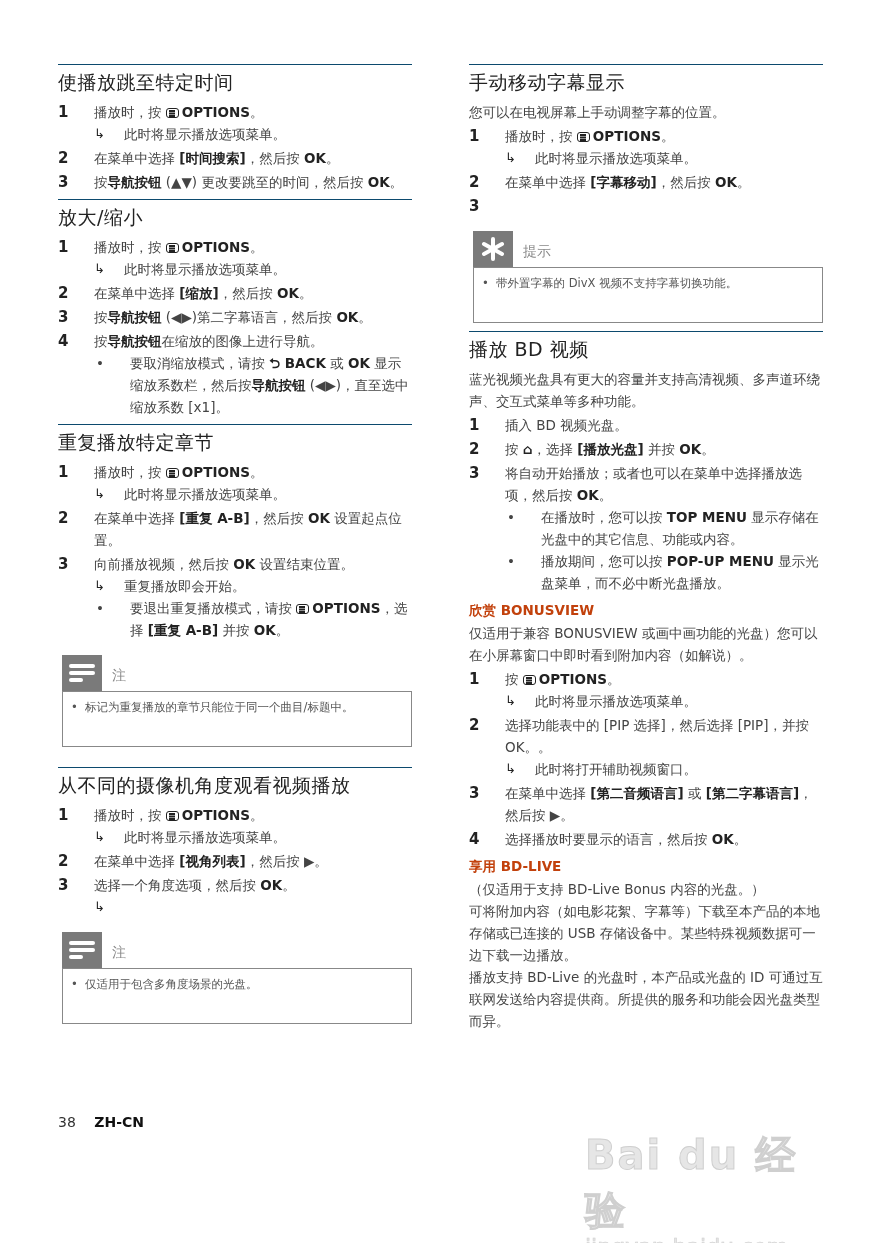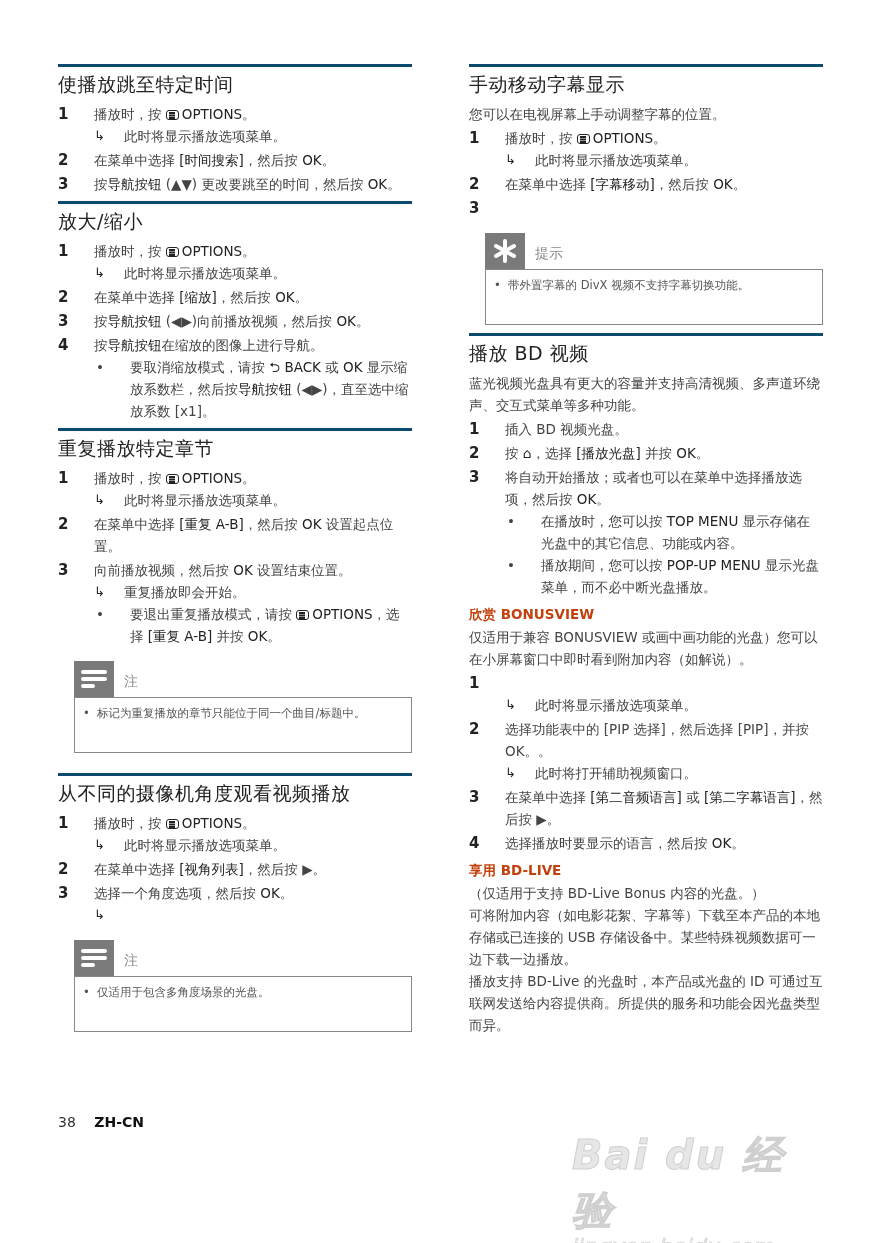--- a/index.html
+++ b/index.html
@@ -1,42 +1,42 @@
 <!DOCTYPE html>
 <html><head>
 <meta charset="utf-8">
 <style>
   html, body { margin:0; padding:0; background:#ffffff; }
   body { width:881px; height:1243px; position:relative; overflow:hidden;
          font-family:"DejaVu Sans", "Liberation Sans", sans-serif; color:#2b2b2b; }
   .col { position:absolute; top:64px; }
   .col-left { left:58px; width:354px; }
   .col-right { left:469px; width:354px; }
-  .section { border-top:3px solid #0c4a6e; padding-top:2px; margin-bottom:6px; }
+  .section { border-top:1px solid #0c4a6e; padding-top:2px; margin-bottom:6px; }
   .h2 { font-size:19px; line-height:26px; color:#222; margin:2px 0 6px 0; font-weight:normal; letter-spacing:0.5px; }
   .sub { font-size:13.5px; font-weight:bold; color:#c2410c; margin:8px 0 2px 0; }
   .para { font-size:13.5px; line-height:22px; color:#444; margin:0; }
   .step { display:flex; font-size:13.5px; line-height:22px; color:#444; margin-top:2px; }
   .step .num { width:36px; flex:none; font-weight:bold; font-size:15px; color:#222; }
   .step .txt { flex:1; }
-  .b { font-weight:normal; color:#222; }
+  .b { font-weight:bold; color:#222; }
   .result { display:flex; font-size:13.5px; line-height:22px; color:#444; margin-left:36px; }
   .result .arrow { width:30px; flex:none; font-size:13px; color:#222; }
   .bullet { display:flex; font-size:13.5px; line-height:22px; color:#444; margin-left:36px; }
   .bullet .dot { width:34px; flex:none; padding-left:2px; }
   .opt-icon { display:inline-block; width:13px; height:10px; border:1.6px solid #222; border-radius:3px; position:relative; vertical-align:-1px; margin-right:3px; box-sizing:border-box; }
   .opt-icon::before { content:""; position:absolute; left:2px; top:1px; width:6px; height:1.5px; background:#222; box-shadow:0 2.5px 0 #222, 0 5px 0 #222; }
-  .callout { margin:14px 0 8px 16px; }
+  .callout { margin:14px 0 8px 4px; }
   .callout-head { display:flex; align-items:flex-end; height:36px; }
   .callout-icon { width:40px; height:36px; background:#7a7a7a; display:flex; align-items:center; justify-content:center; color:#fff; }
   .callout-label { font-size:14px; color:#888; margin-left:10px; margin-bottom:6px; }
   .callout-box { border:1px solid #888; padding:6px 8px 30px 8px; font-size:11.5px; color:#555; line-height:18px; }
   .footer { position:absolute; left:58px; top:1114px; font-size:14px; color:#333; }
   .footer .lang { font-weight:bold; margin-left:14px; color:#111; }
-  .watermark { position:absolute; left:572px; top:1128px; width:230px; height:110px; color:#e4e4e4;font-style:italic; }
+  .watermark { position:absolute; left:585px; top:1128px; width:230px; height:110px; color:#e4e4e4; }
   .watermark .brand { font-size:40px; font-weight:bold; letter-spacing:2px; color:#e6e6e6; -webkit-text-stroke:1px #cfcfcf; }
   .watermark .url { font-size:22px; color:#e6e6e6; -webkit-text-stroke:0.6px #cfcfcf; margin-top:-4px; }
 </style>
 </head>
 <body>
 
 <div class="col col-left">
 
   <div class="section">
     <h2 class="h2">使播放跳至特定时间</h2>
@@ -67,21 +67,21 @@
     <div class="result">
         <span class="arrow">↳</span>
         <span>此时将显示播放选项菜单。</span>
       </div>
     <div class="step">
       <span class="num">2</span>
       <span class="txt"><span>在菜单中选择 </span><span class="b">[缩放]</span><span>，然后按 </span><span class="b">OK</span><span>。</span></span>
     </div>
     <div class="step">
       <span class="num">3</span>
-      <span class="txt"><span>按</span><span class="b">导航按钮</span><span> (◀▶)向前播放视频，然后按 </span><span class="b">OK</span><span>。</span></span>
+      <span class="txt"><span>按</span><span class="b">导航按钮</span><span> (◀▶)第二字幕语言，然后按 </span><span class="b">OK</span><span>。</span></span>
     </div>
     <div class="step">
       <span class="num">4</span>
       <span class="txt"><span>按</span><span class="b">导航按钮</span><span>在缩放的图像上进行导航。</span></span>
     </div>
     <div class="bullet">
       <span class="dot">•</span>
       <span><span>要取消缩放模式，请按 </span><span class="b">⮌ </span><span class="b">BACK</span><span> 或 </span><span class="b">OK</span><span> 显示缩放系数栏，然后按</span><span class="b">导航按钮</span><span> (◀▶)，直至选中缩放系数 [x1]。</span></span>
     </div>
   </div>
@@ -222,20 +222,21 @@
     </div>
     <div class="bullet">
       <span class="dot">•</span>
       <span><span>播放期间，您可以按 </span><span class="b">POP-UP MENU</span><span> 显示光盘菜单，而不必中断光盘播放。</span></span>
     </div>
 
     <div class="sub">欣赏 BONUSVIEW</div>
     <p class="para">仅适用于兼容 BONUSVIEW 或画中画功能的光盘）您可以在小屏幕窗口中即时看到附加内容（如解说）。</p>
     <div class="step">
       <span class="num">1</span>
+      <span class="txt"><span>按 </span><span class="opt-icon"></span><span class="b">OPTIONS</span><span>。</span></span>
     </div>
     <div class="result">
         <span class="arrow">↳</span>
         <span>此时将显示播放选项菜单。</span>
       </div>
     <div class="step">
       <span class="num">2</span>
       <span class="txt">选择功能表中的 [PIP 选择]，然后选择 [PIP]，并按 OK。。</span>
     </div>
     <div class="result">

